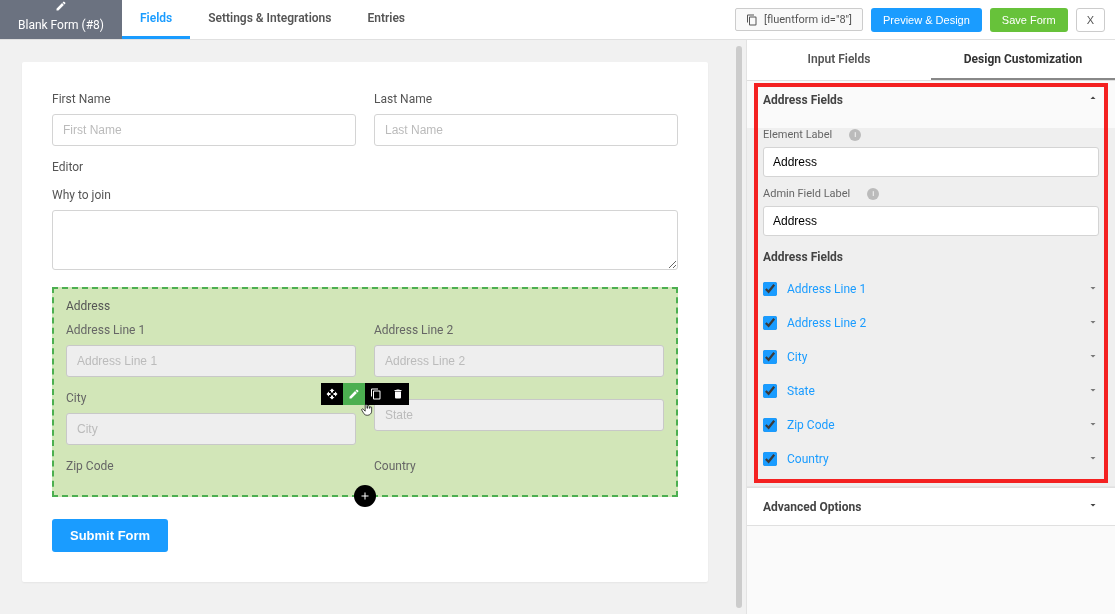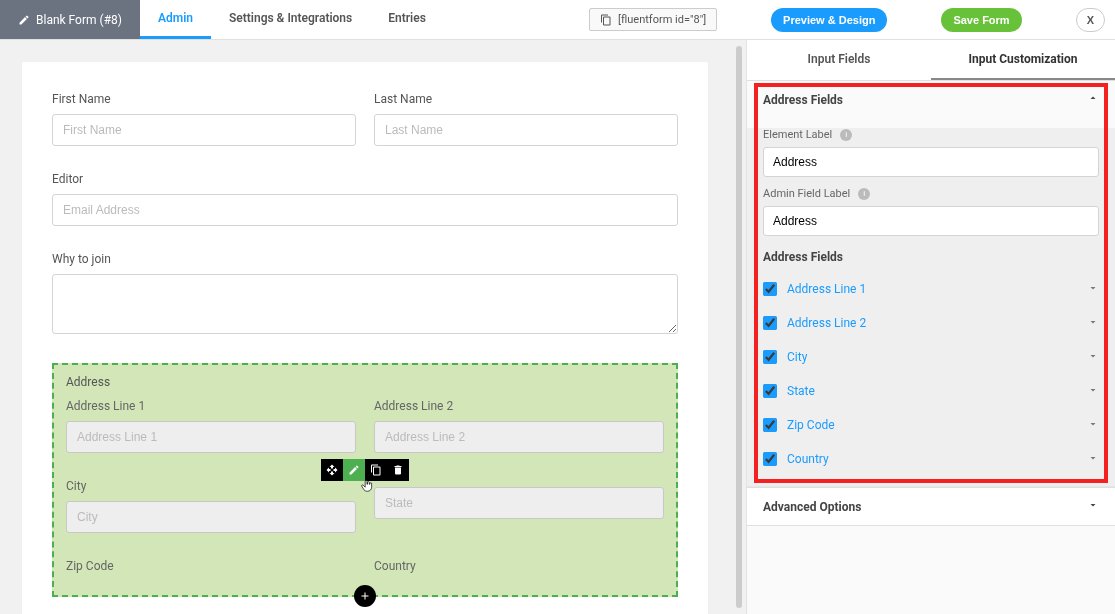--- a/index.html
+++ b/index.html
@@ -1,36 +1,36 @@
 <!DOCTYPE html>
 <html><head>
 <meta charset="utf-8">
 <style>
 * { box-sizing: border-box; margin: 0; padding: 0; }
 body { font-family: -apple-system, BlinkMacSystemFont, "Segoe UI", Roboto, sans-serif; font-size: 13px; color: #333; background: #f1f1f1; width: 1115px; height: 614px; overflow: hidden; position: relative; }
 
 .topbar { display: flex; align-items: center; height: 40px; background: #fff; border-bottom: 1px solid #e0e0e0; }
 .topbar-left { display: flex; height: 100%; }
-.form-name-tab { background: #6b7280; color: #fff; padding: 0 18px; display: flex; align-items: center; gap: 6px; font-size: 12px; }
+.form-name-tab { background: #6b7280; color: #fff; padding: 0 18px; display: flex; align-items: center; gap: 6px; font-size: 12px; flex-direction: column; }
 .tab-link { padding: 0 18px; display: flex; align-items: center; font-size: 12px; font-weight: 600; color: #555; cursor: pointer; height: 100%; border-bottom: 3px solid transparent; }
 .tab-link.active { color: #1a9cff; border-bottom-color: #1a9cff; }
 .topbar-right { margin-left: auto; display: flex; align-items: center; gap: 8px; padding-right: 10px; }
 .shortcode-box { border: 1px solid #ccc; border-radius: 2px; padding: 4px 10px; font-size: 11px; color: #555; display: flex; align-items: center; gap: 6px; background: #f9f9f9; cursor: pointer; }
-.btn { border: none; border-radius: 12px; padding: 6px 12px; font-size: 11px; font-weight: 700; cursor: pointer; color: #fff; margin-left: 46px; }
+.btn { border: none; border-radius: 3px; padding: 6px 12px; font-size: 11px; font-weight: 400; cursor: pointer; color: #fff; }
 .btn-preview { background: #1a9cff; }
 .btn-save { background: #67c23a; text-align: center; }
 .btn-close { background: #fff; color: #555; border: 1px solid #ccc; padding: 5px 10px; }
 
 .main-wrap { display: flex; height: calc(614px - 40px); }
 .editor-col { flex: 1; overflow-y: auto; padding: 22px; position: relative; }
 .form-canvas { background: #fff; border-radius: 2px; padding: 30px 30px 30px; min-height: 480px; box-shadow: 0 1px 2px rgba(0,0,0,.05); position: relative; }
 
 .row2 { display: flex; gap: 18px; }
 .row2 > div { flex: 1; }
-.field-group { margin-bottom: 26px; }
+.field-group { margin-bottom: 14px; }
 .field-label { font-size: 12px; color: #555; margin-bottom: 8px; display: block; }
 .field-input { width: 100%; border: 1px solid #d4d4d4; border-radius: 3px; padding: 8px 10px; font-size: 12px; color: #333; background: #fff; }
 .field-input::placeholder { color: #bbb; }
 textarea.field-input { height: 60px; resize: vertical; }
 
 .address-block { border: 2px dashed #4caf50; background: #d2e6b8; padding: 10px 12px 14px; position: relative; margin-top: 8px; }
 .address-block .section-title { font-size: 12px; color: #555; margin-bottom: 10px; }
 .address-block .field-label { color: #666; }
 .address-block .field-input { border: 1px solid #c8c8c8; background: #eee; }
 .address-block select.field-input { background: #fff; }
@@ -55,21 +55,21 @@
 .side-tab { flex: 1; text-align: center; padding: 12px 4px; font-size: 12px; font-weight: 600; color: #555; cursor: pointer; }
 .side-tab.active { font-weight: 700; color: #333; border-bottom: 2px solid #888; }
 
 .highlight-box { position: absolute; top: 43px; left: 7px; right: 7px; height: 400px; border: 4px solid #f42121; pointer-events: none; z-index: 5; }
 
 .panel { border-bottom: 1px solid #e6e6e6; }
 .panel-header { display: flex; align-items: center; justify-content: space-between; padding: 11px 16px; font-weight: 700; font-size: 12px; color: #444; cursor: pointer; }
 .panel-body { padding: 0 16px 10px; }
 .panel-body.dark { background: #efefef; }
 
-.side-label { font-size: 11px; color: #666; margin: 10px 0 6px; display: flex; align-items: center; gap: 8px; }
+.side-label { font-size: 11px; color: #666; margin: 10px 0 6px; display: flex; align-items: center; gap: 17px; }
 .info-icon { width: 12px; height: 12px; border-radius: 50%; background: #bbb; color: #fff; font-size: 8px; display: inline-flex; align-items: center; justify-content: center; }
 .side-input { width: 100%; border: 1px solid #d4d4d4; border-radius: 3px; padding: 7px 9px; font-size: 12px; background: #fff; }
 
 .subheading { font-weight: 700; font-size: 12px; color: #444; margin: 14px 0 8px; }
 .af-row { display: flex; align-items: center; padding: 10px 0; border-bottom: 0; gap: 10px; }
 .af-row input[type=checkbox] { width: 14px; height: 14px; accent-color: #1a9cff; cursor: pointer; }
 .af-link { color: #1a9cff; font-size: 12px; cursor: pointer; flex: 1; }
 .af-caret { color: #777; font-size: 10px; cursor: pointer; }
 
 .advanced { border-top: 1px solid #e0e0e0; border-bottom: 1px solid #e0e0e0; background: #fff; }
@@ -81,21 +81,21 @@
 <body>
 
 <div class="topbar">
   <div class="topbar-left">
     <div class="form-name-tab">
       <svg class="ico" viewBox="0 0 24 24">
           <path d="M3 17.25V21h3.75L17.81 9.94l-3.75-3.75L3 17.25zM20.71 7.04a1 1 0 0 0 0-1.41l-2.34-2.34a1 1 0 0 0-1.41 0l-1.83 1.83 3.75 3.75 1.83-1.83z"></path>
         </svg>
       <span>Blank Form (#8)</span>
     </div>
-    <div class="tab-link active">Admin</div>
+    <div class="tab-link active">Fields</div>
     <div class="tab-link">Settings &amp; Integrations</div>
     <div class="tab-link">Entries</div>
   </div>
   <div class="topbar-right">
     <div class="shortcode-box">
       <svg class="ico" viewBox="0 0 24 24">
           <path d="M16 1H4a2 2 0 0 0-2 2v14h2V3h12V1zm3 4H8a2 2 0 0 0-2 2v14a2 2 0 0 0 2 2h11a2 2 0 0 0 2-2V7a2 2 0 0 0-2-2zm0 16H8V7h11v14z"></path>
         </svg>
       <span>[fluentform id="8"]</span>
     </div>
@@ -115,21 +115,20 @@
           <input class="field-input" placeholder="First Name" style="">
         </div>
         <div class="field-group">
           <label class="field-label">Last Name</label>
           <input class="field-input" placeholder="Last Name" style="">
         </div>
       </div>
 
       <div class="field-group">
         <label class="field-label">Editor</label>
-        <input class="field-input" placeholder="Email Address" style="">
       </div>
 
       <div class="field-group">
         <label class="field-label">Why to join</label>
         <textarea class="field-input" style=""></textarea>
       </div>
 
       <div class="address-block">
         <div class="section-title">Address</div>
 
@@ -201,21 +200,21 @@
 
       <button class="submit-btn">Submit Form</button>
     </div>
   </div>
 
   <div class="drag-gutter"></div>
 
   <div class="side-col">
     <div class="side-tabs">
       <div class="side-tab">Input Fields</div>
-      <div class="side-tab active">Input Customization</div>
+      <div class="side-tab active">Design Customization</div>
     </div>
 
     <div class="panel">
       <div class="panel-header">
         <span>Address Fields</span>
         <span>
           <svg class="ico" viewBox="0 0 24 24">
               <path d="M7 14l5-5 5 5z"></path>
             </svg>
         </span>

